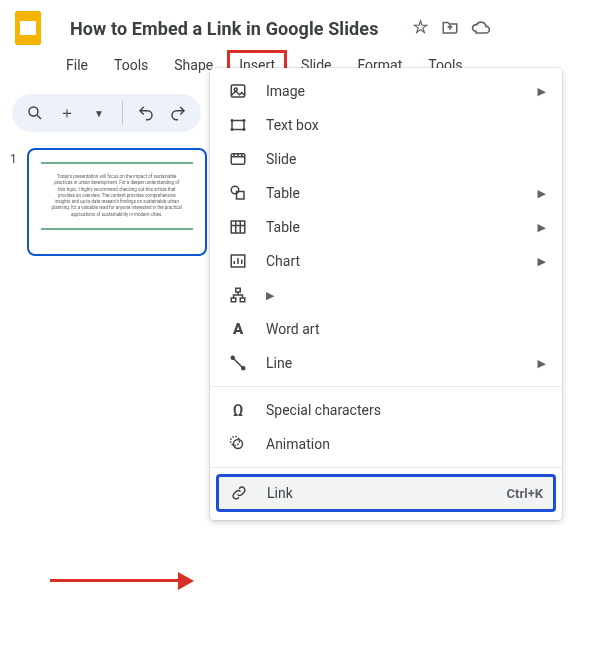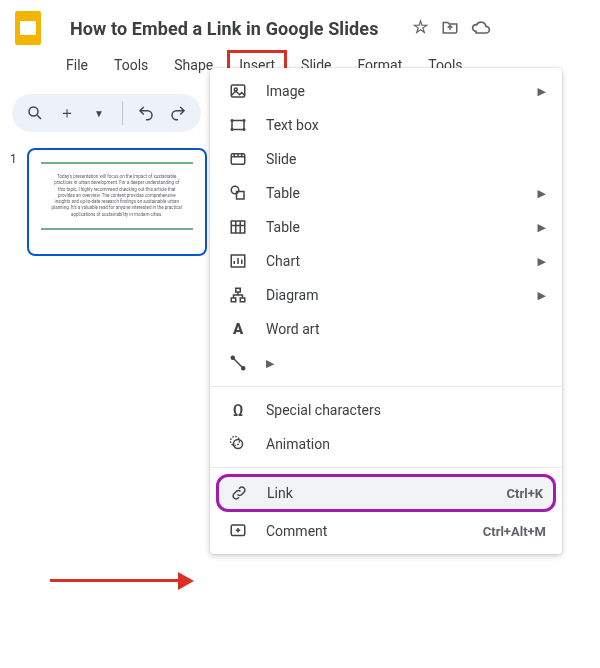--- a/index.html
+++ b/index.html
@@ -37,21 +37,21 @@
   
   .dropdown { position:absolute; left:210px; top:68px; width:352px; background:#fff;
     border-radius:4px; box-shadow:0 2px 6px rgba(0,0,0,.2), 0 0 0 1px rgba(0,0,0,.05);
     padding:6px 0; }
   .dd-item { display:flex; align-items:center; padding:7px 16px 7px 18px; gap:18px; font-size:14px; color:#3c4043; position:relative; }
   .dd-item .icon { width:20px; height:20px; display:flex; align-items:center; justify-content:center; color:#444746; }
   .dd-item .label { flex:1; }
   .dd-item .submenu-arrow { color:#5f6368; font-size:11px; }
   .dd-item .shortcut { color:#5f6368; font-size:13px;font-weight:bold; }
   .dd-div { height:1px; background:#e8eaed; margin:6px 0; }
-  .dd-item.highlight-box { border:3px solid #a21caf; background:#f1f3f4; border-radius:12px; margin:2px 6px; padding:6px 10px 6px 10px; }
+  .dd-item.highlight-box { border:3px solid #1d4ed8; background:#f1f3f4; border-radius:4px; margin:2px 6px; padding:6px 10px 6px 10px; }
 
   
   .arrow-ann { position:absolute; left:50px; top:570px; width:150px; height:20px; }
   .arrow-line { position:absolute; left:0; top:9px; width:130px; height:3px; background:#d93025; }
   .arrow-head { position:absolute; left:128px; top:2px; width:0; height:0; border-top:9px solid transparent; border-bottom:9px solid transparent; border-left:16px solid #d93025; }
 
   svg { display:block; }
 </style>
 </head>
 <body>
@@ -187,37 +187,37 @@
   </div>
   <div class="dd-item">
     <span class="icon">
         <svg width="18" height="18" viewBox="0 0 24 24" fill="none" stroke="#444" stroke-width="2">
           <rect x="9" y="3" width="6" height="5"></rect>
           <rect x="3" y="16" width="6" height="5"></rect>
           <rect x="15" y="16" width="6" height="5"></rect>
           <path d="M12 8v4M12 12H6v4M12 12h6v4"></path>
         </svg>
       </span>
-    <span class="label">Diagram</span>
     <span class="submenu-arrow">▶</span>
   </div>
   <div class="dd-item">
     <span class="icon">
         <span style="font-weight:900;font-size:15px;">A</span>
       </span>
     <span class="label">Word art</span>
   </div>
   <div class="dd-item">
     <span class="icon">
         <svg width="18" height="18" viewBox="0 0 24 24" fill="none" stroke="#444" stroke-width="2">
           <circle cx="5" cy="5" r="2" fill="#444"></circle>
           <circle cx="19" cy="19" r="2" fill="#444"></circle>
           <path d="M6 6l12 12"></path>
         </svg>
       </span>
+    <span class="label">Line</span>
     <span class="submenu-arrow">▶</span>
   </div>
 
   <div class="dd-div"></div>
 
   <div class="dd-item">
     <span class="icon" style="font-size:16px;font-weight:500;">Ω</span>
     <span class="label">Special characters</span>
   </div>
   <div class="dd-item">
@@ -234,29 +234,19 @@
 
   <div class="dd-item highlight-box">
     <span class="icon">
         <svg width="18" height="18" viewBox="0 0 24 24" fill="none" stroke="#444" stroke-width="2">
           <path d="M10 14a4 4 0 0 0 5.7 0l3-3a4 4 0 1 0-5.7-5.7l-1 1"></path>
           <path d="M14 10a4 4 0 0 0-5.7 0l-3 3a4 4 0 1 0 5.7 5.7l1-1"></path>
         </svg>
       </span>
     <span class="label">Link</span>
     <span class="shortcut">Ctrl+K</span>
-  </div>
-  <div class="dd-item">
-    <span class="icon">
-        <svg width="18" height="18" viewBox="0 0 24 24" fill="none" stroke="#444" stroke-width="2">
-          <rect x="3" y="4" width="18" height="14" rx="2"></rect>
-          <path d="M12 8v6M9 11h6"></path>
-        </svg>
-      </span>
-    <span class="label">Comment</span>
-    <span class="shortcut">Ctrl+Alt+M</span>
   </div>
 </div>
 
 <div class="arrow-ann">
   <div class="arrow-line"></div>
   <div class="arrow-head"></div>
 </div>
 
 </body></html>

